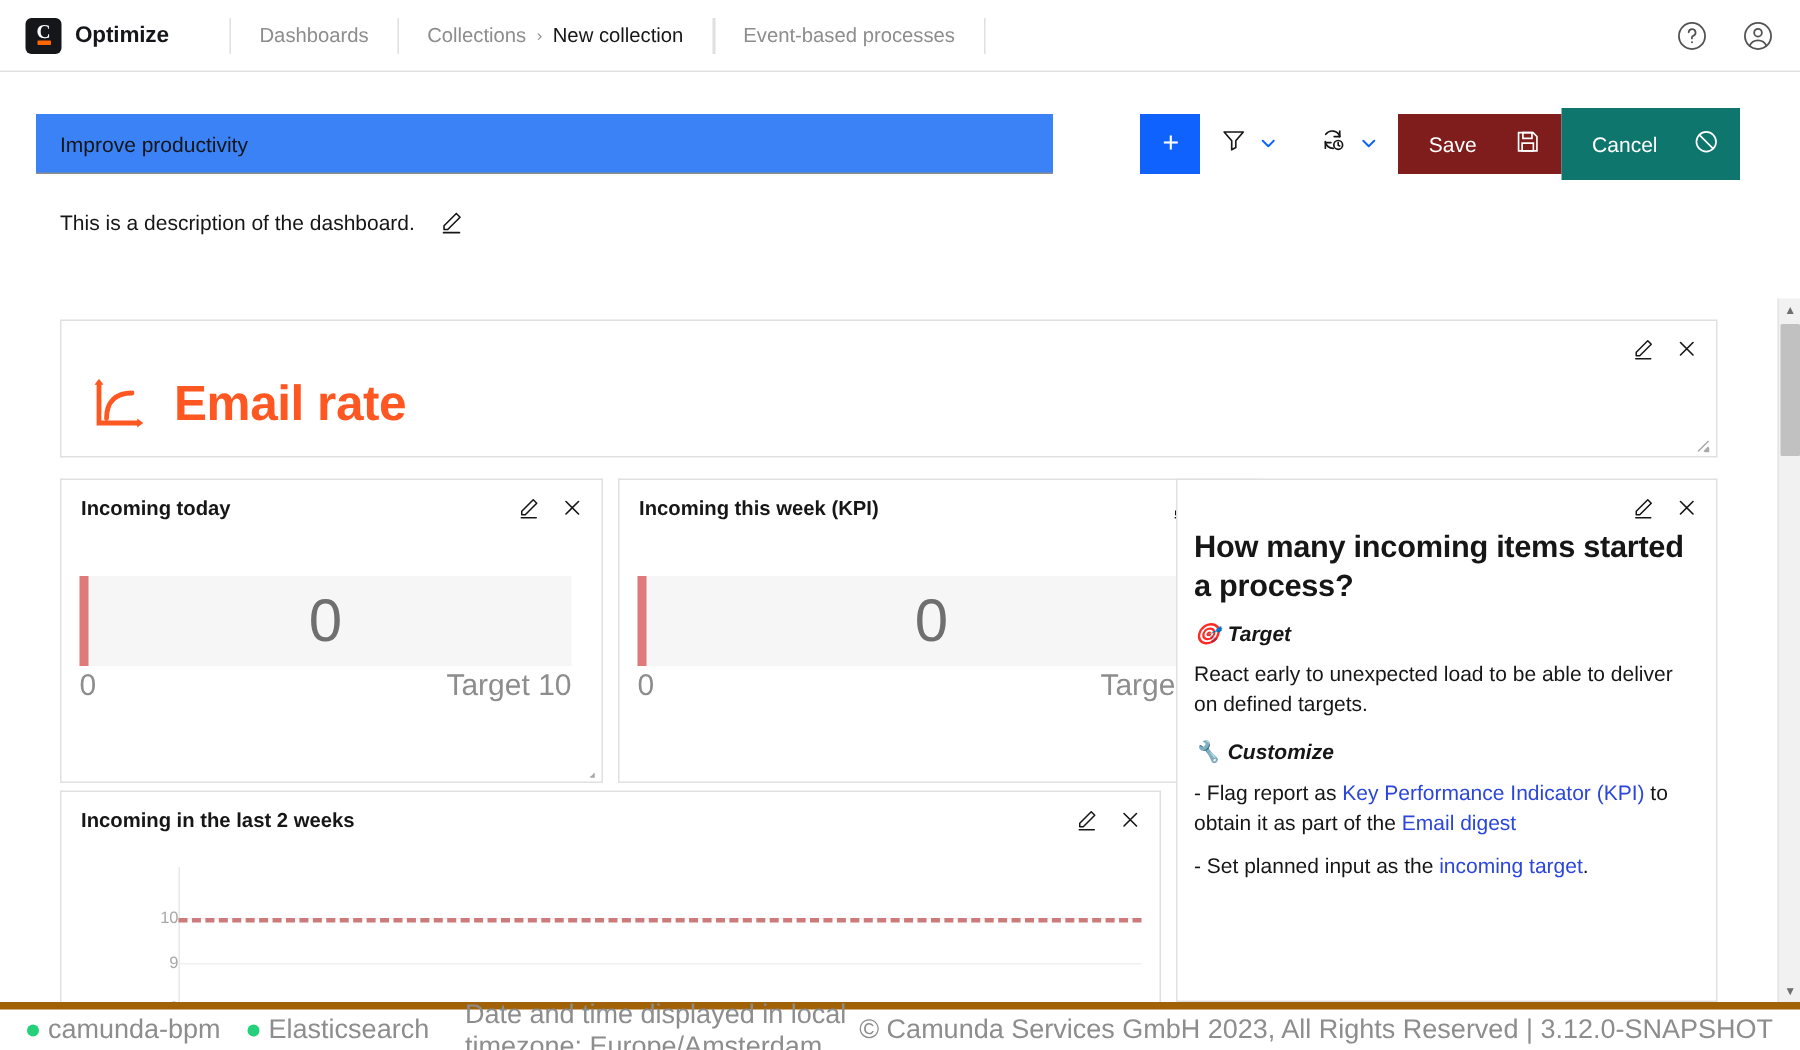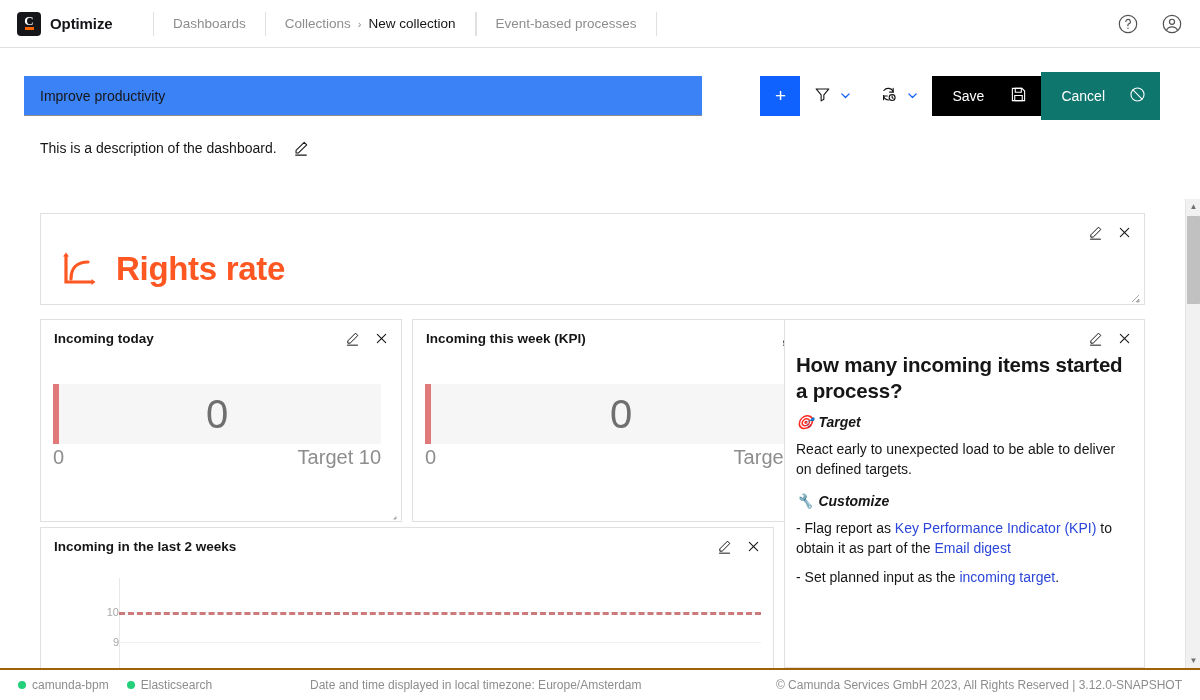--- a/index.html
+++ b/index.html
@@ -60,21 +60,21 @@
   .btn-plus {
     width: 40px; height: 40px; background: #0f62fe; color: #fff;
     display: flex; align-items: center; justify-content: center; font-size: 19px; font-weight: 300;
   }
   .btn-icon-drop {
     height: 40px; display: flex; align-items: center; gap: 8px;
     background: #fff; padding: 0 13px 0 14px; color: #161616;
   }
   .chev { color: #0f62fe; font-size: 12px; line-height: 1; }
   .btn-save {
-    height: 40px; background: #000000; color: #fff; display: flex; align-items: center;
+    height: 40px; background: #7f1d1d; color: #fff; display: flex; align-items: center;
     gap: 26px; padding: 0 14px 0 20px; font-size: 14px; min-width: 103px; justify-content: space-between;
   }
   .btn-cancel {
     height: 48px; background: #0f766e; color: #fff; display: flex; align-items: center;
     gap: 24px; padding: 0 14px 0 20px; font-size: 14px; min-width: 100px; justify-content: space-between;
   }
 
   
   .desc-row { position: absolute; top: 140px; left: 40px; display: flex; align-items: center; gap: 16px; }
   .desc-text { font-size: 14px; color: #161616; }
@@ -133,22 +133,22 @@
   
   .scrollbar { position: absolute; right: 0; top: 199px; width: 15px; height: 469px; background: #f1f1f1; border-left: 1px solid #e4e4e4; }
   .sb-arrow { position: absolute; left: 0; width: 15px; height: 15px; display: flex; align-items: center; justify-content: center; color: #6f6f6f; font-size: 8px; }
   .sb-arrow.up { top: 0; }
   .sb-arrow.down { bottom: 0; }
   .sb-thumb { position: absolute; left: 1px; top: 17px; width: 13px; height: 88px; background: #c1c1c1; border-radius: 1px; }
 
   
   .footer {
     position: absolute; left: 0; bottom: 0; width: 1200px; height: 32px;
-    background: #fff; border-top: 2px solid #a16207;
-    display: flex; align-items: center; font-size: 12px; color: #8d8d8d;
+    background: #fff; border-top: 5px solid #a16207;
+    display: flex; align-items: center; font-size: 18px; color: #8d8d8d;
   }
   .conn-group { display: flex; align-items: center; gap: 18px; padding-left: 18px; width: 310px; }
   .conn { display: flex; align-items: center; gap: 6px; }
   .dot { width: 8px; height: 8px; border-radius: 50%; background: #24d07a; }
   .tz { flex: 1; text-align: left; }
   .copy { padding-right: 18px; }
 </style>
 </head>
 <body>
 
@@ -287,21 +287,21 @@
       </div>
       <div class="input-rate-row">
         <span class="ir-icon">
           <svg viewBox="0 0 40 40" width="40" height="40" fill="none" stroke="currentColor" stroke-width="3.2">
             <path d="M7 7v26h26" stroke-linecap="round"></path>
             <path d="M7 3.5l-3 4h6z" fill="currentColor" stroke="none"></path>
             <path d="M36.5 33l-4-3v6z" fill="currentColor" stroke="none"></path>
             <path d="M12 30c0-11 6-17 17-17" stroke-linecap="round"></path>
           </svg>
         </span>
-        <span class="ir-text">Rights rate</span>
+        <span class="ir-text">Email rate</span>
       </div>
       <span class="resize-handle">
         <svg viewBox="0 0 12 12" width="12" height="12" stroke="currentColor" stroke-width="1" fill="none">
           <path d="M11 4L4 11M11 8l-3 3"></path>
             <path d="M8.5 11h2.5V8.5" fill="currentColor" stroke="currentColor"></path>
         </svg>
       </span>
     </div>
 
     <div class="tile" id="tile-today">

